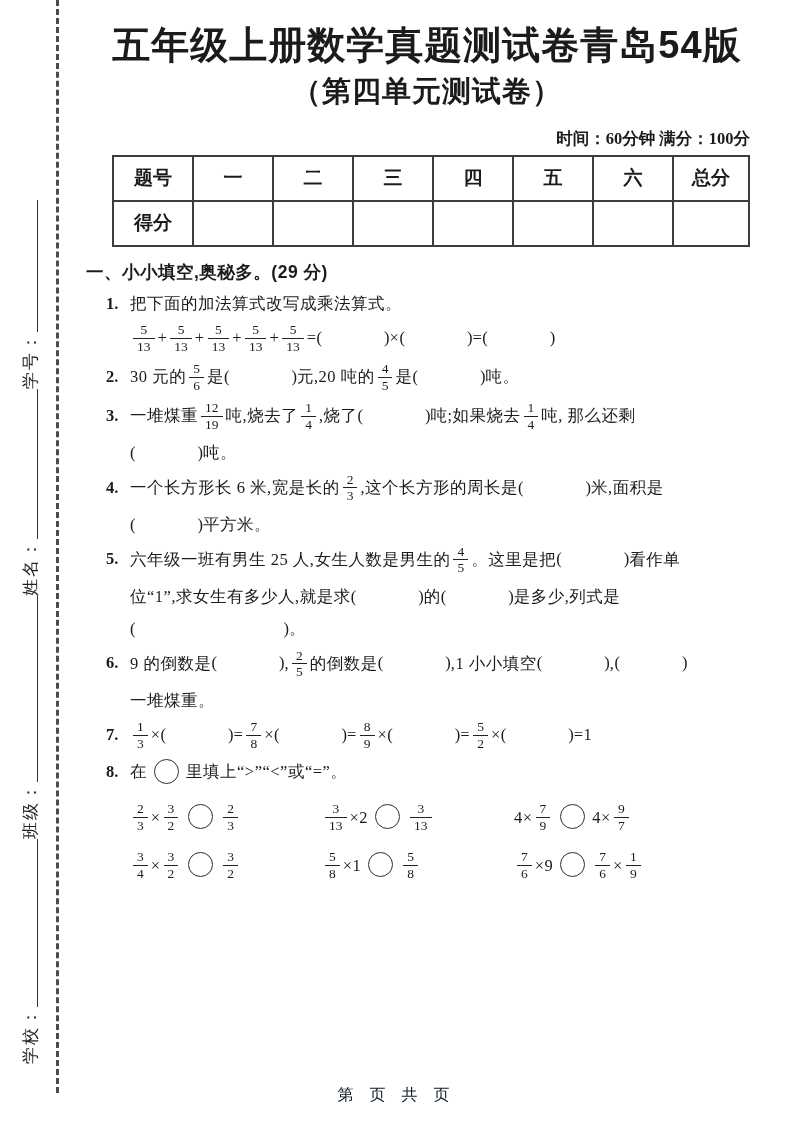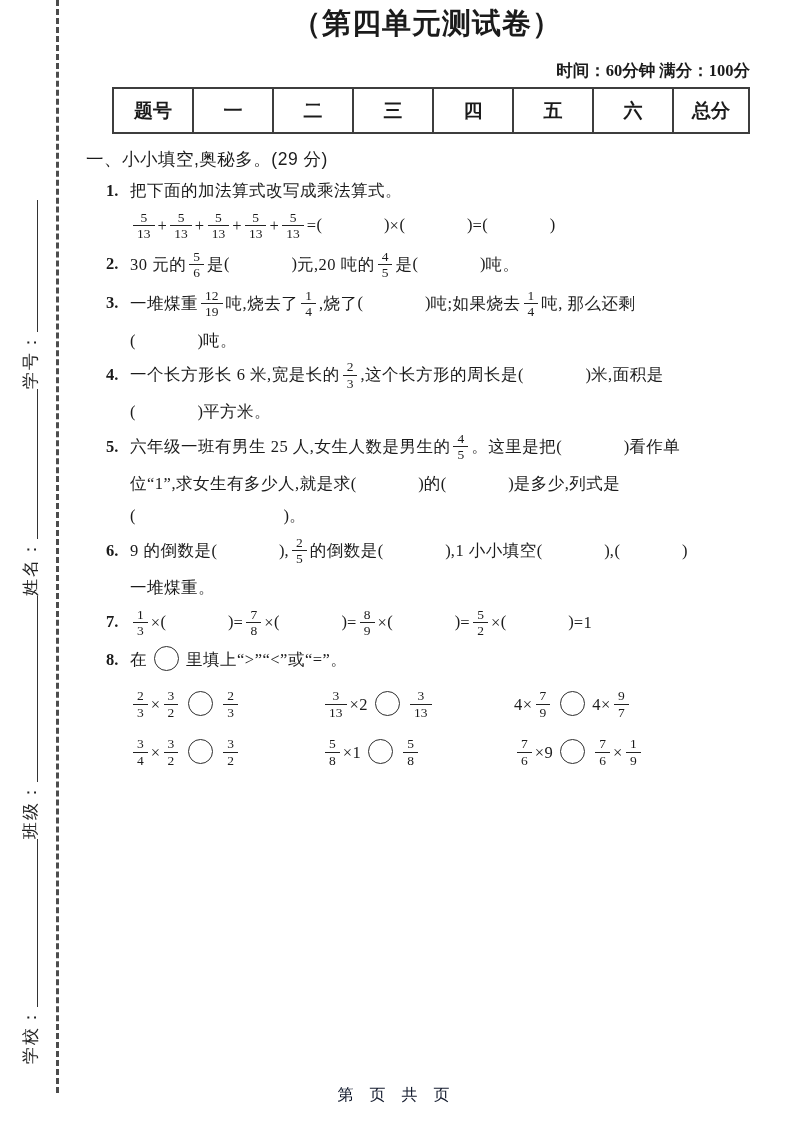--- a/index.html
+++ b/index.html
@@ -36,21 +36,21 @@
   .exam-info{margin:16px 18px 5px 0;text-align:right;font-size:16.5px;font-weight:bold;}
   table.score{
     border-collapse:collapse;margin-left:26px;width:638px;table-layout:fixed;
   }
   table.score td,table.score th{
     border:2px solid #3d3d3d;height:43px;text-align:center;vertical-align:middle;
     font-size:19px;font-weight:bold;font-family:"Liberation Serif", serif;padding:0;
   }
   col.c-label{width:80px;} col.c-total{width:76px;}
   .section-heading{
-    margin:13px 0 2px 0;font-size:17.5px;font-weight:normal;
+    margin:13px 0 2px 0;font-size:17.5px;font-weight:bold;
     font-family:"Liberation Sans", sans-serif;letter-spacing:0.5px;
   }
   .questions{font-size:16.5px;}
   .question{padding-left:44px;margin:2px 0;}
   .qline{margin:7px 0;line-height:1.55;white-space:normal;}
   .qnum{display:inline-block;width:24px;margin-left:-24px;font-weight:bold;}
   .seg-text{letter-spacing:0.5px;}
   
   .frac{
     display:inline-flex;flex-direction:column;align-items:center;
@@ -93,20 +93,21 @@
         <span class="sidebar-label">姓名：</span>
         <span class="sidebar-line" style="width: 150px;"></span>
         <span class="sidebar-label">学号：</span>
         <span class="sidebar-line" style="width: 132px;"></span>
         <span class="sidebar-spacer-end"></span>
       </div>
   </div>
   <div class="fold-line"></div>
 
   <div class="content">
+    <div class="title">五年级上册数学真题测试卷青岛54版</div>
     <div class="subtitle">（第四单元测试卷）</div>
     <div class="exam-info">时间：60分钟  满分：100分</div>
 
     <table class="score">
       <colgroup>
         <col class="c-label">
           <col>
           <col>
           <col>
           <col>
@@ -118,20 +119,30 @@
         <tr>
           <th>题号</th>
         <td>一</td>
             <td>二</td>
             <td>三</td>
             <td>四</td>
             <td>五</td>
             <td>六</td>
             <td>总分</td>
           </tr>
+        <tr>
+          <th>得分</th>
+        <td></td>
+            <td></td>
+            <td></td>
+            <td></td>
+            <td></td>
+            <td></td>
+            <td></td>
+          </tr>
       </tbody>
     </table>
 
     <div class="section-heading">一、小小填空,奥秘多。(29 分)</div>
 
     <div class="questions">
         <div class="question">
           <div class="qline"><span class="qnum">1.</span><span class="seg-text">把下面的加法算式改写成乘法算式。</span></div>
           <div class="qline"><span class="frac">
               <span class="num">5</span>

